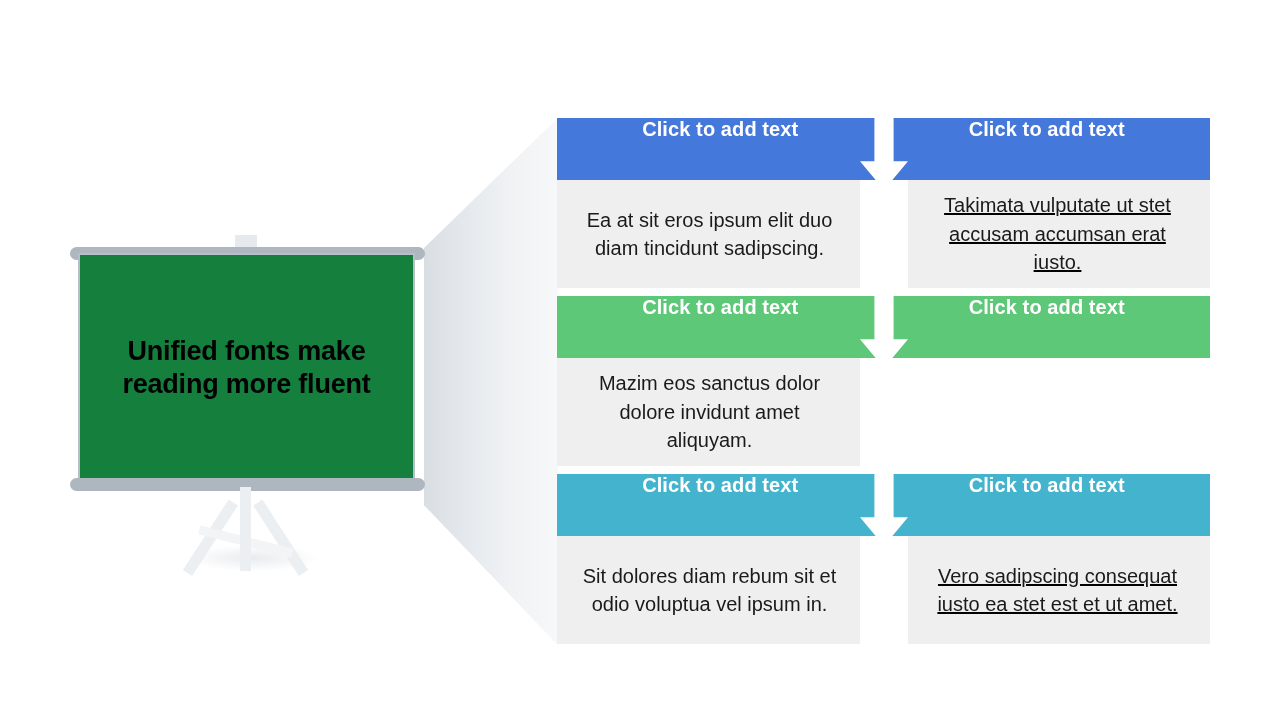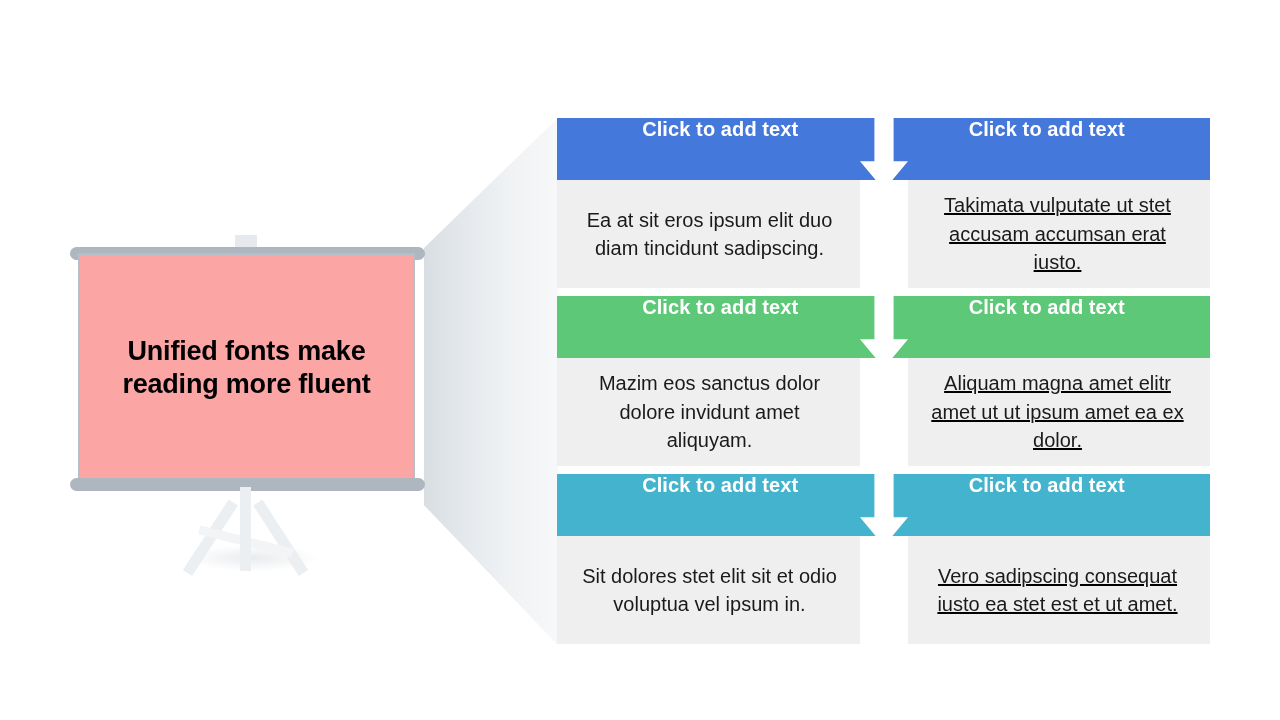--- a/index.html
+++ b/index.html
@@ -18,21 +18,21 @@
     position:absolute;left:165px;top:0px;width:22px;height:16px;
     background:#e6e9ed;border-radius:1px;
   }
   .proj-bar{
     position:absolute;height:13px;background:#aeb7c0;border-radius:7px;
   }
   .proj-bar.top{left:0px;top:12px;width:355px;}
   .proj-bar.bottom{left:0px;top:243px;width:355px;}
   .proj-canvas{
     position:absolute;left:8px;top:18px;width:337px;height:229px;
-    background:#fca5a5;border:2px solid #b6bfc7;box-sizing:border-box;
+    background:#15803d;border:2px solid #b6bfc7;box-sizing:border-box;
     display:flex;align-items:center;justify-content:center;
   }
   .proj-title{
     font-size:27px;font-weight:bold;color:#000000;text-align:center;
     line-height:1.22;letter-spacing:-0.2px;width:300px;
   }
   .proj-stand{position:absolute;left:0;top:252px;width:360px;height:90px;}
   .leg{position:absolute;background:#eceff2;}
   .leg-center{left:170px;top:0px;width:11px;height:84px;}
   .leg-left{left:112px;top:2px;width:11px;height:84px;
@@ -157,40 +157,37 @@
         </div>
         <div class="bar-half">
           <span class="bar-label">Click to add text</span>
         </div>
       </div>
       <div class="arrow"></div>
       <div class="boxes">
         <div class="box left">
           <span class="box-text">Mazim eos sanctus dolor dolore invidunt amet aliquyam.</span>
         </div>
-        <div class="box right">
-          <span class="box-text">Aliquam magna amet elitr amet ut ut ipsum amet ea ex dolor.</span>
-        </div>
       </div>
     </div>
 
     <div class="row row-2 c-teal">
       <div class="gap-col"></div>
       <div class="bar" style="background: rgb(68, 180, 206);">
         <div class="bar-half">
           <span class="bar-label">Click to add text</span>
         </div>
         <div class="bar-half">
           <span class="bar-label">Click to add text</span>
         </div>
       </div>
       <div class="arrow"></div>
       <div class="boxes">
         <div class="box left">
-          <span class="box-text">Sit dolores stet elit sit et odio voluptua vel ipsum in.</span>
+          <span class="box-text">Sit dolores diam rebum sit et odio voluptua vel ipsum in.</span>
         </div>
         <div class="box right">
           <span class="box-text">Vero sadipscing consequat iusto ea stet est et ut amet.</span>
         </div>
       </div>
     </div>
 
   </div>
 </div>
 

